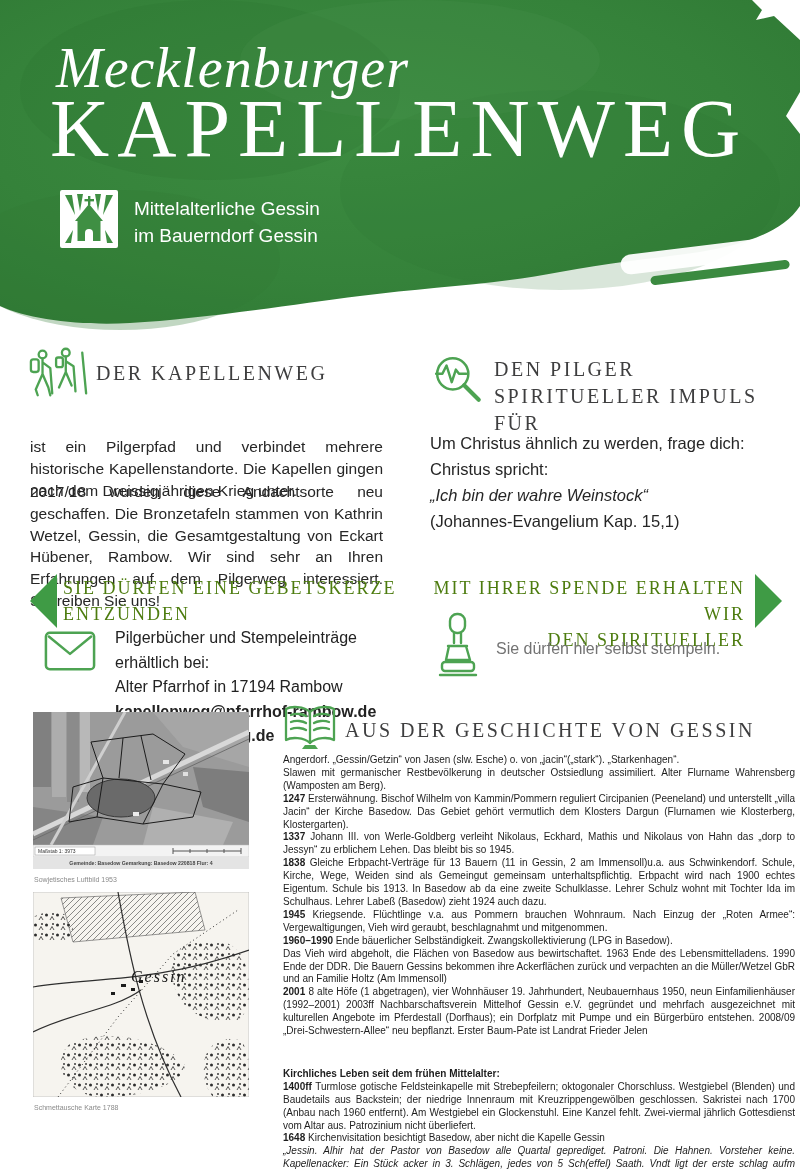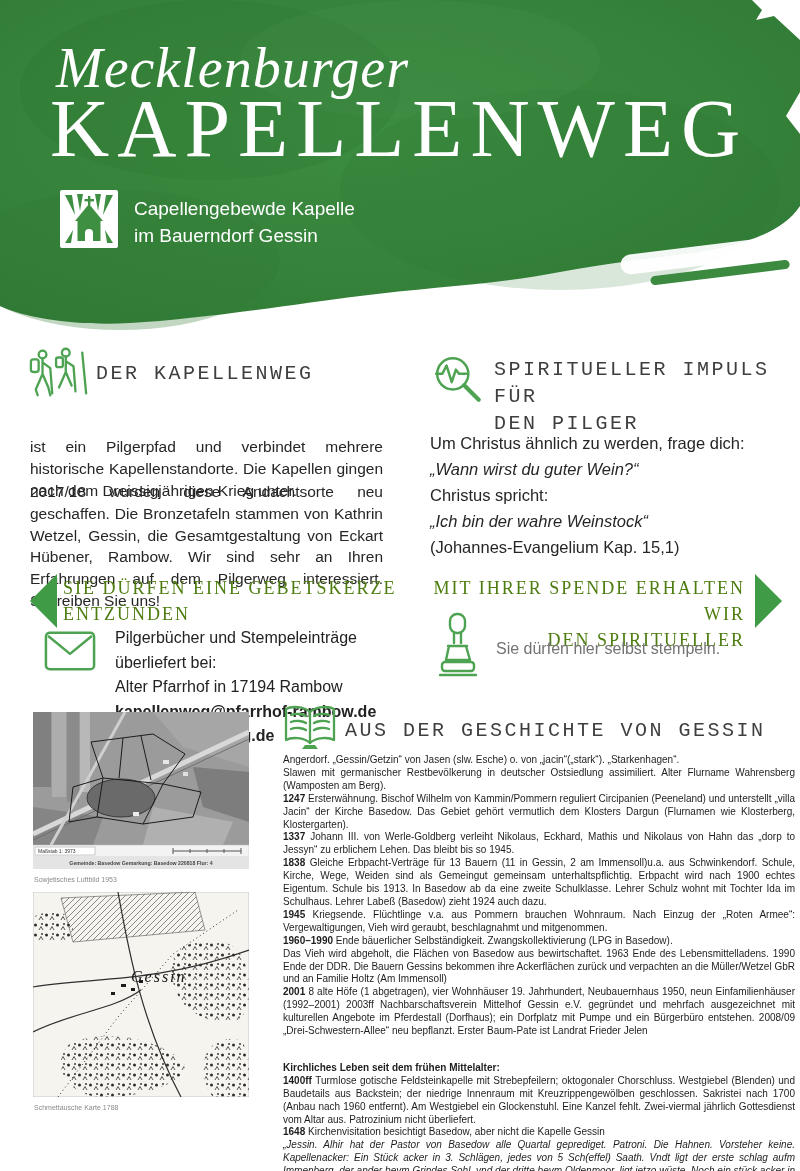--- a/index.html
+++ b/index.html
@@ -10,21 +10,21 @@
   
   .header-svg{position:absolute;left:0;top:0;}
   .title-script{position:absolute;left:56px;top:36px;font-family:"Liberation Serif",serif;
                 font-style:italic;font-size:56px;color:#fff;letter-spacing:1px;}
   .title-caps{position:absolute;left:50px;top:88px;font-family:"Liberation Serif",serif;
               font-size:82px;letter-spacing:8px;color:#fff;line-height:1;white-space:nowrap;}
   .logo{position:absolute;left:60px;top:190px;}
   .subtitle{position:absolute;left:134px;top:195px;font-size:19px;line-height:27px;color:#fff;}
 
   
-  .h-dark{font-family:Liberation Mono, monospace;font-size:20px;letter-spacing:2.5px;
+  .h-dark{font-family:Liberation Serif, serif;font-size:20px;letter-spacing:2.5px;
           color:#3e3e3f;line-height:27px;}
   .h-green{font-family:"Liberation Serif",serif;font-size:18px;letter-spacing:2px;
            color:#4d7c0f;line-height:26px;}
 
   .body-text{font-size:15.5px;line-height:21.8px;color:#262626;text-align:justify;margin-top:36px;}
   .impuls-text{font-size:16.5px;line-height:26px;color:#262626;}
   .impuls-text .it{font-style:italic;}
 
   .tri-left{width:0;height:0;border-top:27px solid transparent;border-bottom:27px solid transparent;
             border-right:27px solid #3f9b45;}
@@ -33,21 +33,21 @@
 
   .contact-text{font-size:16px;line-height:24.5px;color:#222;}
   .contact-text .bold{font-weight:bold;}
   .stamp-text{font-size:16px;color:#737373;}
 
   
   .hist-wrap{position:absolute;left:283px;top:754px;width:512px;}
   p.hist{margin:0;font-size:10px;line-height:12.9px;color:#1d1d1d;text-align:justify;}
   p.hist .y{font-weight:bold;}
   p.hist .y:empty{display:none;}
-  p.hist.subhead{font-weight:bold;margin-top:24px;}
+  p.hist.subhead{font-weight:bold;margin-top:30px;}
   p.hist.quote{font-style:italic;}
 
   
   .maps-col{position:absolute;left:33px;top:712px;width:216px;}
   .map-cap{font-size:7px;color:#8a8a8a;margin:2px 0 0 1px;line-height:9px;}
   .map2{margin-top:8px;}
 </style>
 </head>
 <body>
 
@@ -85,21 +85,21 @@
       <polygon points="46,5 53,5 43,25"></polygon>
       <polygon points="5,53 11,53 13,40"></polygon>
       <polygon points="47,53 53,53 45,40"></polygon>
       <rect x="28" y="6" width="2.4" height="9"></rect>
       <rect x="24.5" y="9" width="9.5" height="2.4"></rect>
       <path d="M29,14 L43,31 H40.5 V51 H17.5 V31 H15 Z"></path>
     </g>
     <path d="M25,51 v-8 a4,4 0 0 1 8,0 v8 z" fill="#ffffff"></path>
   </svg>
   <div class="subtitle">
-    <div>Capellengebewde Kapelle</div>
+    <div>Mittelalterliche Gessin</div>
     <div>im Bauerndorf Gessin</div>
   </div>
 
   <svg class="abs" style="left:28px;top:346px" width="62" height="52" viewBox="0 0 64 52" aria-hidden="true">
     <g fill="none" stroke="#4da352" stroke-width="2.4" stroke-linecap="round" stroke-linejoin="round">
       <circle cx="15" cy="8" r="4"></circle>
       <path d="M15,12 V28 M15,28 L8,44 L10,50 M15,28 L21,42 L23,50 M15,16 L23,22 L25,48"></path>
       <rect x="3" y="13" width="8" height="13" rx="2.5"></rect>
       <circle cx="39" cy="6" r="4"></circle>
       <path d="M39,10 V26 M39,26 L32,42 M39,26 L45,40 M39,15 L47,20 L49,46"></path>
@@ -112,26 +112,25 @@
   <div class="abs body-text" style="left:30px;top:445px;width:353px">2017/18 wurden diese Andachtsorte neu geschaffen. Die Bronzetafeln stammen von Kathrin Wetzel, Gessin, die Gesamtgestaltung von Eckart Hübener, Rambow. Wir sind sehr an Ihren Erfahrungen auf dem Pilgerweg interessiert. Schreiben Sie uns!</div>
 
   <svg class="abs" style="left:432px;top:352px" width="54" height="54" viewBox="0 0 52 52" aria-hidden="true">
     <g fill="none" stroke="#4da352" stroke-width="2.4" stroke-linecap="round" stroke-linejoin="round">
       <circle cx="20" cy="21" r="15"></circle>
       <path d="M31,32 L45,46" stroke-width="4"></path>
       <path d="M4,21 H10 L14,13 L19,29 L23,17 L26,21 H33"></path>
     </g>
   </svg>
   <div class="abs h-dark" style="left:494px;top:356px;width:290px">
+    <div>DEN PILGER</div>
     <div>SPIRITUELLER IMPULS FÜR</div>
-    <div>DEN PILGER</div>
   </div>
   <div class="abs impuls-text" style="left:430px;top:430px;width:340px">
     <div>Um Christus ähnlich zu werden, frage dich:</div>
-    <div class="it">„Wann wirst du guter Wein?“</div>
     <div>Christus spricht:</div>
     <div class="it">„Ich bin der wahre Weinstock“</div>
     <div>(Johannes-Evangelium Kap. 15,1)</div>
   </div>
 
   <div class="abs tri-left" style="left:30px;top:574px"></div>
   <div class="abs h-green" style="left:63px;top:575px">
     <div>SIE DÜRFEN EINE GEBETSKERZE</div>
     <div>ENTZÜNDEN</div>
   </div>
@@ -141,21 +140,21 @@
   </div>
   <div class="abs tri-right" style="left:755px;top:574px"></div>
 
   <svg class="abs" style="left:44px;top:630px" width="52" height="42" viewBox="0 0 54 42" aria-hidden="true">
     <g fill="none" stroke="#4da352" stroke-width="2.6" stroke-linecap="round" stroke-linejoin="round">
       <rect x="2" y="2" width="50" height="38" rx="4"></rect>
       <path d="M5,6 L27,24 L49,6"></path>
     </g>
   </svg>
   <div class="abs contact-text" style="left:115px;top:626px;width:300px">
-    <div>Pilgerbücher und Stempeleinträge überliefert bei:</div>
+    <div>Pilgerbücher und Stempeleinträge erhältlich bei:</div>
     <div>Alter Pfarrhof in 17194 Rambow</div>
     <div class="bold">kapellenweg@pfarrhof-rambow.de</div>
     <div class="bold">www.kapellenweg.de</div>
   </div>
 
   <svg class="abs" style="left:434px;top:612px" width="48" height="86" viewBox="0 0 48 86" aria-hidden="true">
     <g fill="none" stroke="#4da352" stroke-width="2.4" stroke-linecap="round" stroke-linejoin="round">
       <rect x="16" y="2" width="15" height="19" rx="7"></rect>
       <path d="M20,21 V31 M27,21 V31 M14,34 H33 M15,34 L12,48 H36 L32,34"></path>
       <rect x="8" y="50" width="32" height="9" rx="3"></rect>

